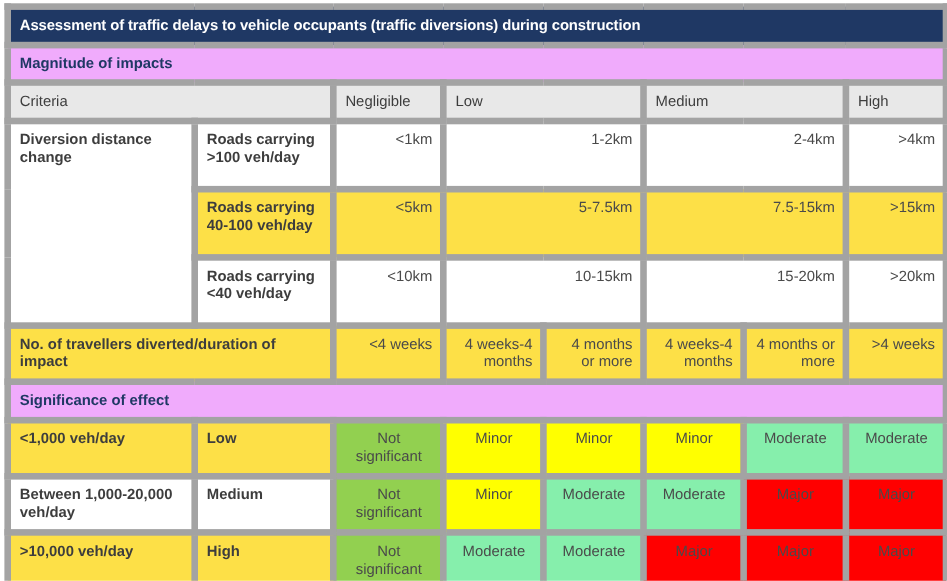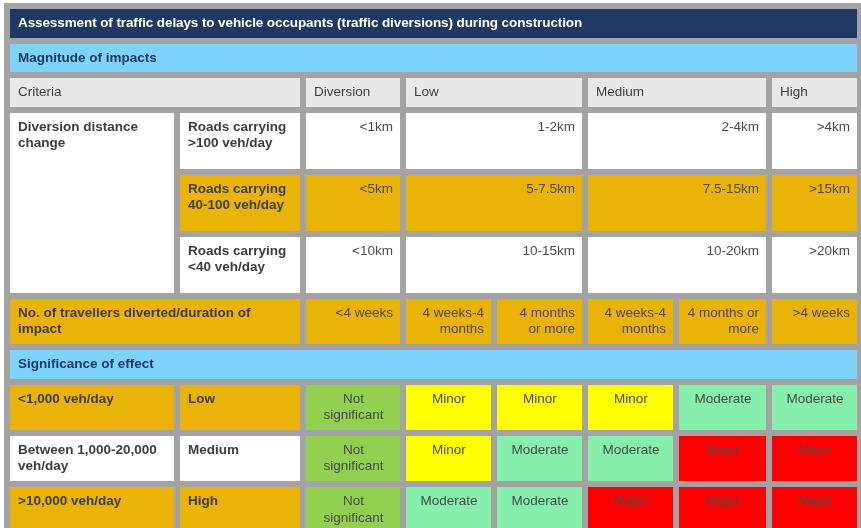--- a/index.html
+++ b/index.html
@@ -39,21 +39,21 @@
   td.title-banner {
     background: #1F3864;
     color: #ffffff;
     font-weight: bold;
     font-size: 13.5px;
     border: 1px solid #1F3864;
     padding: 6px 8px 7px 9px;
     letter-spacing: -0.1px;
   }
   td.section-banner {
-    background: #7dd3fc;
+    background: #f0abfc;
     color: #1F3864;
     font-weight: bold;
     font-size: 13.5px;
     padding: 6px 8px 7px 9px;
     border-left: 1px solid #d4d4d4;
     border-right: 1px solid #d4d4d4;
     border-top: 1px solid #ffffff;
     border-bottom: 1px solid #ffffff;
   }
 
@@ -77,21 +77,21 @@
     text-align: right;
     color: #4a4a4a;
     font-size: 13.5px;
     padding-right: 9px;
     margin-top: 41px;
   }
 
   
   tr.shade td.crit,
   tr.shade td.val,
-  tr.shade td.blank { background: #eab308; }
+  tr.shade td.blank { background: #fde047; }
   tr.plain td.crit,
   tr.plain td.val,
   tr.plain td.blank { background: #ffffff; }
 
   
   td.sig {
     font-size: 13.5px;
     color: #4a4a4a;
     text-align: center;
     padding: 6px 5px 6px 7px;
@@ -128,21 +128,21 @@
     <tr>
       <td class="title-banner" colspan="8">Assessment of traffic delays to vehicle occupants (traffic diversions) during construction</td>
     </tr>
 
     <tr>
       <td class="section-banner" colspan="8">Magnitude of impacts</td>
     </tr>
 
     <tr>
       <td class="colhead" colspan="2">Criteria</td>
-      <td class="colhead">Diversion</td>
+      <td class="colhead">Negligible</td>
       <td class="colhead" colspan="2">Low</td>
       <td class="colhead" colspan="2">Medium</td>
       <td class="colhead">High</td>
     </tr>
 
     <tr class="plain h-tall">
       <td class="crit" rowspan="3">Diversion distance change</td>
       <td class="crit">Roads carrying &gt;100 veh/day</td>
       <td class="val">&lt;1km</td>
       <td class="val" colspan="2">1-2km</td>
@@ -155,21 +155,21 @@
       <td class="val">&lt;5km</td>
       <td class="val" colspan="2">5-7.5km</td>
       <td class="val" colspan="2">7.5-15km</td>
       <td class="val">&gt;15km</td>
     </tr>
 
     <tr class="plain h-tall">
       <td class="crit">Roads carrying &lt;40 veh/day</td>
       <td class="val">&lt;10km</td>
       <td class="val" colspan="2">10-15km</td>
-      <td class="val" colspan="2">10-20km</td>
+      <td class="val" colspan="2">15-20km</td>
       <td class="val">&gt;20km</td>
     </tr>
 
     <tr class="shade h-mid">
       <td class="crit" colspan="2">No. of travellers diverted/duration of impact</td>
       <td class="val">&lt;4 weeks</td>
       <td class="val">4 weeks-4 months</td>
       <td class="val">4 months or more</td>
       <td class="val">4 weeks-4 months</td>
       <td class="val">4 months or more</td>

